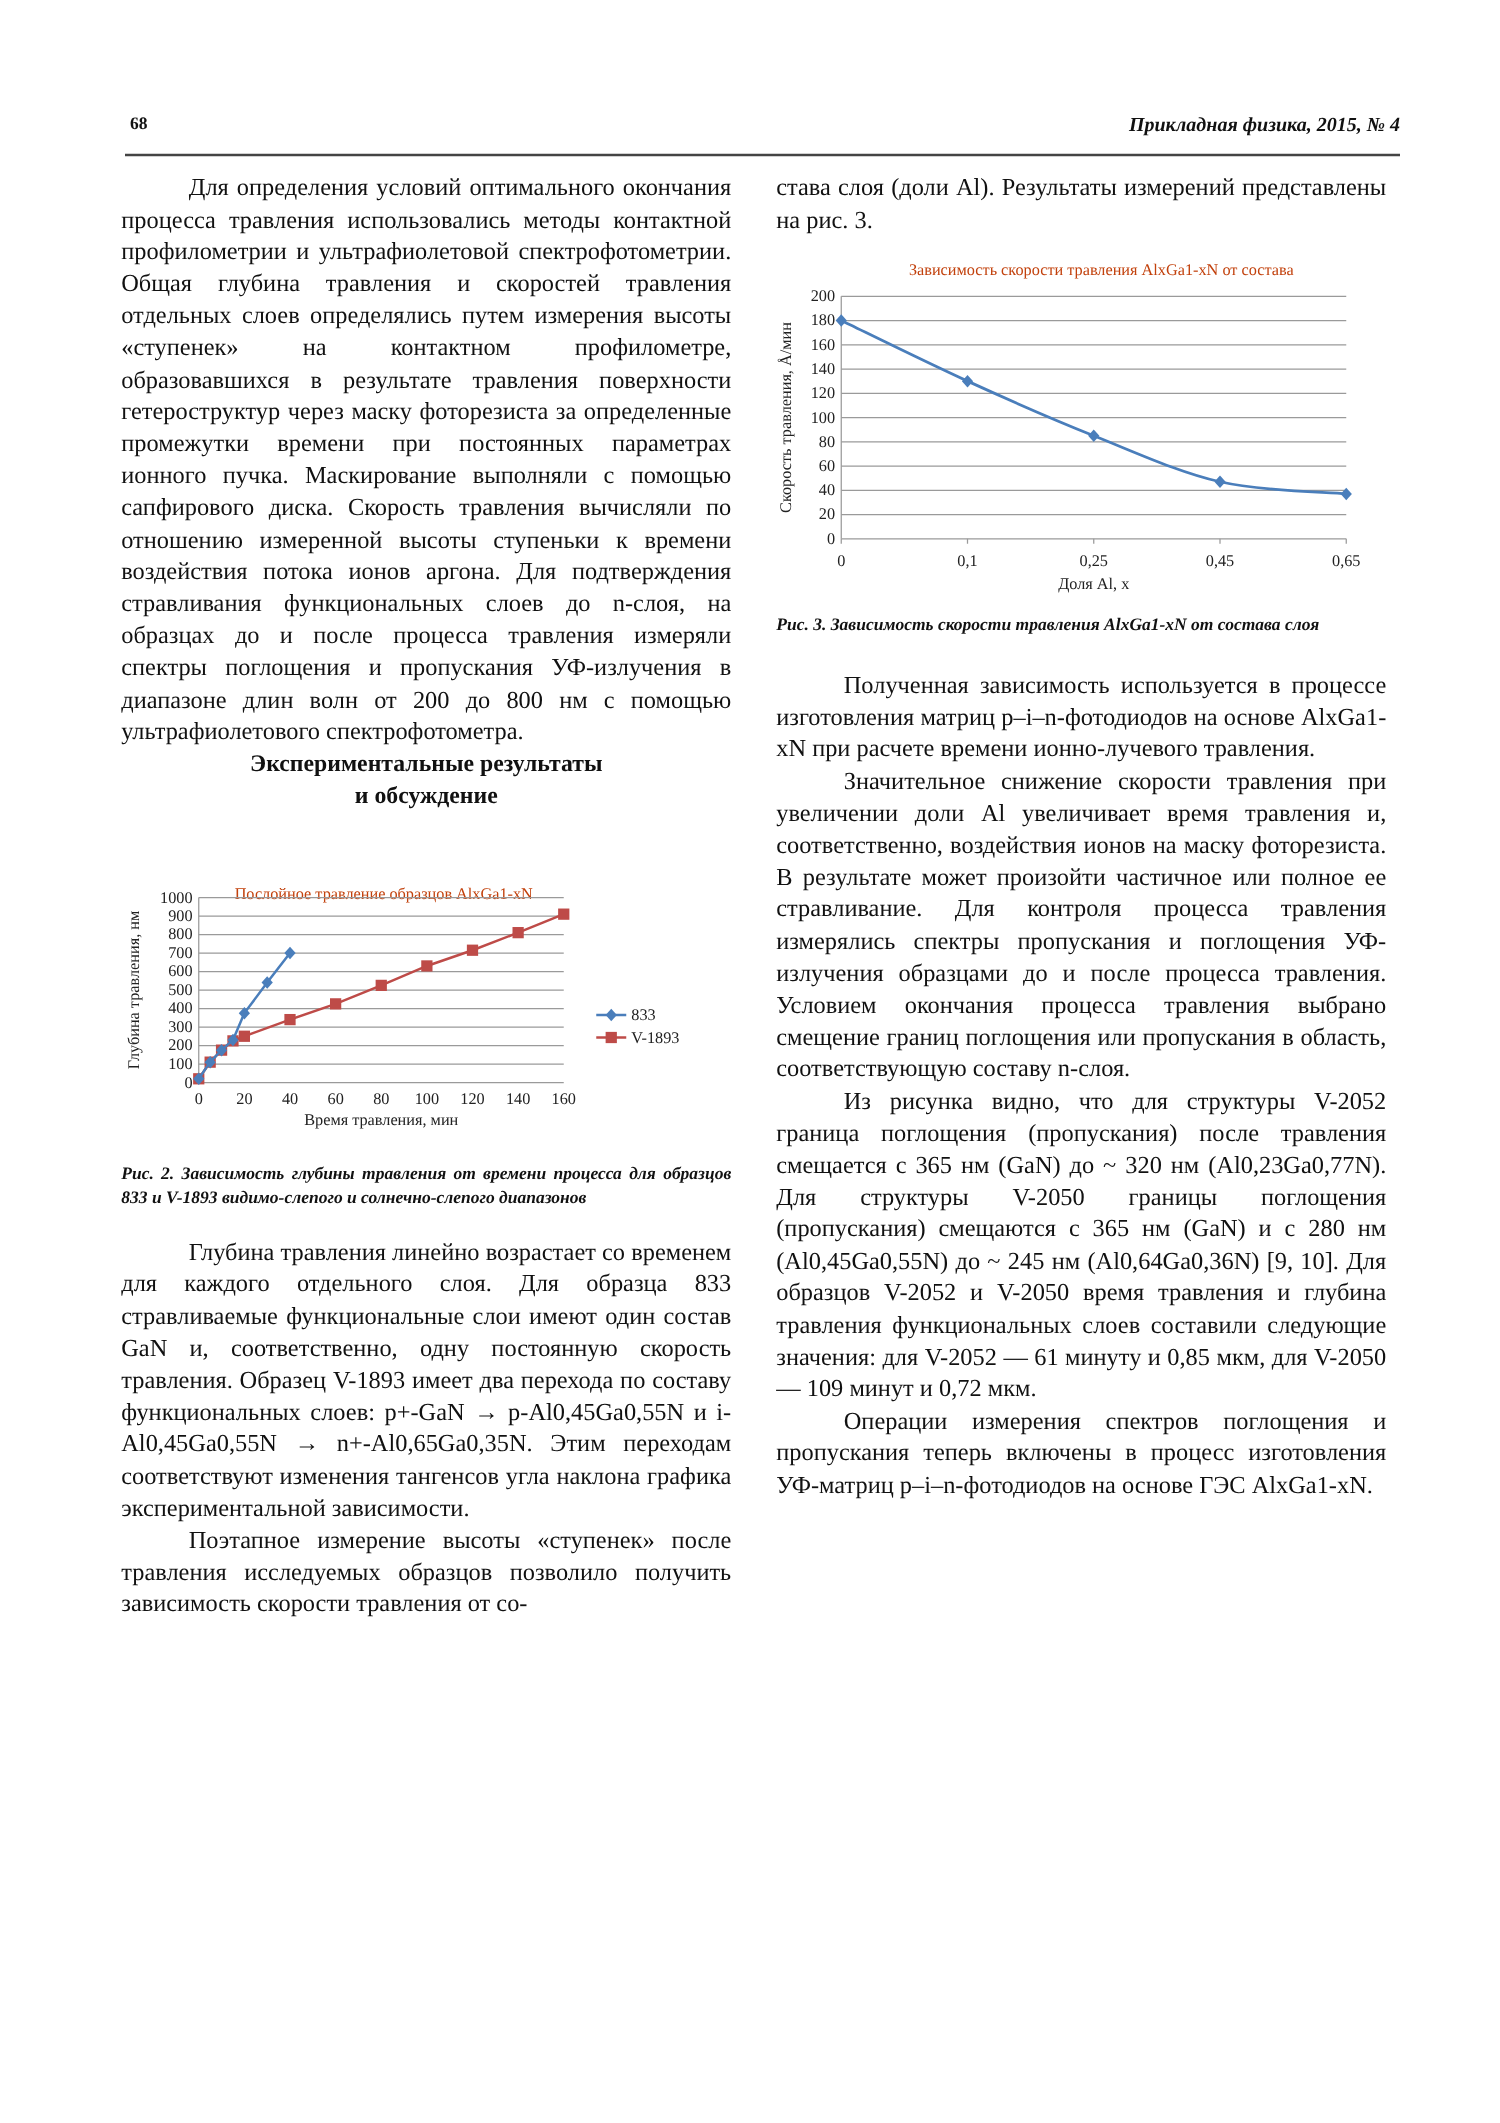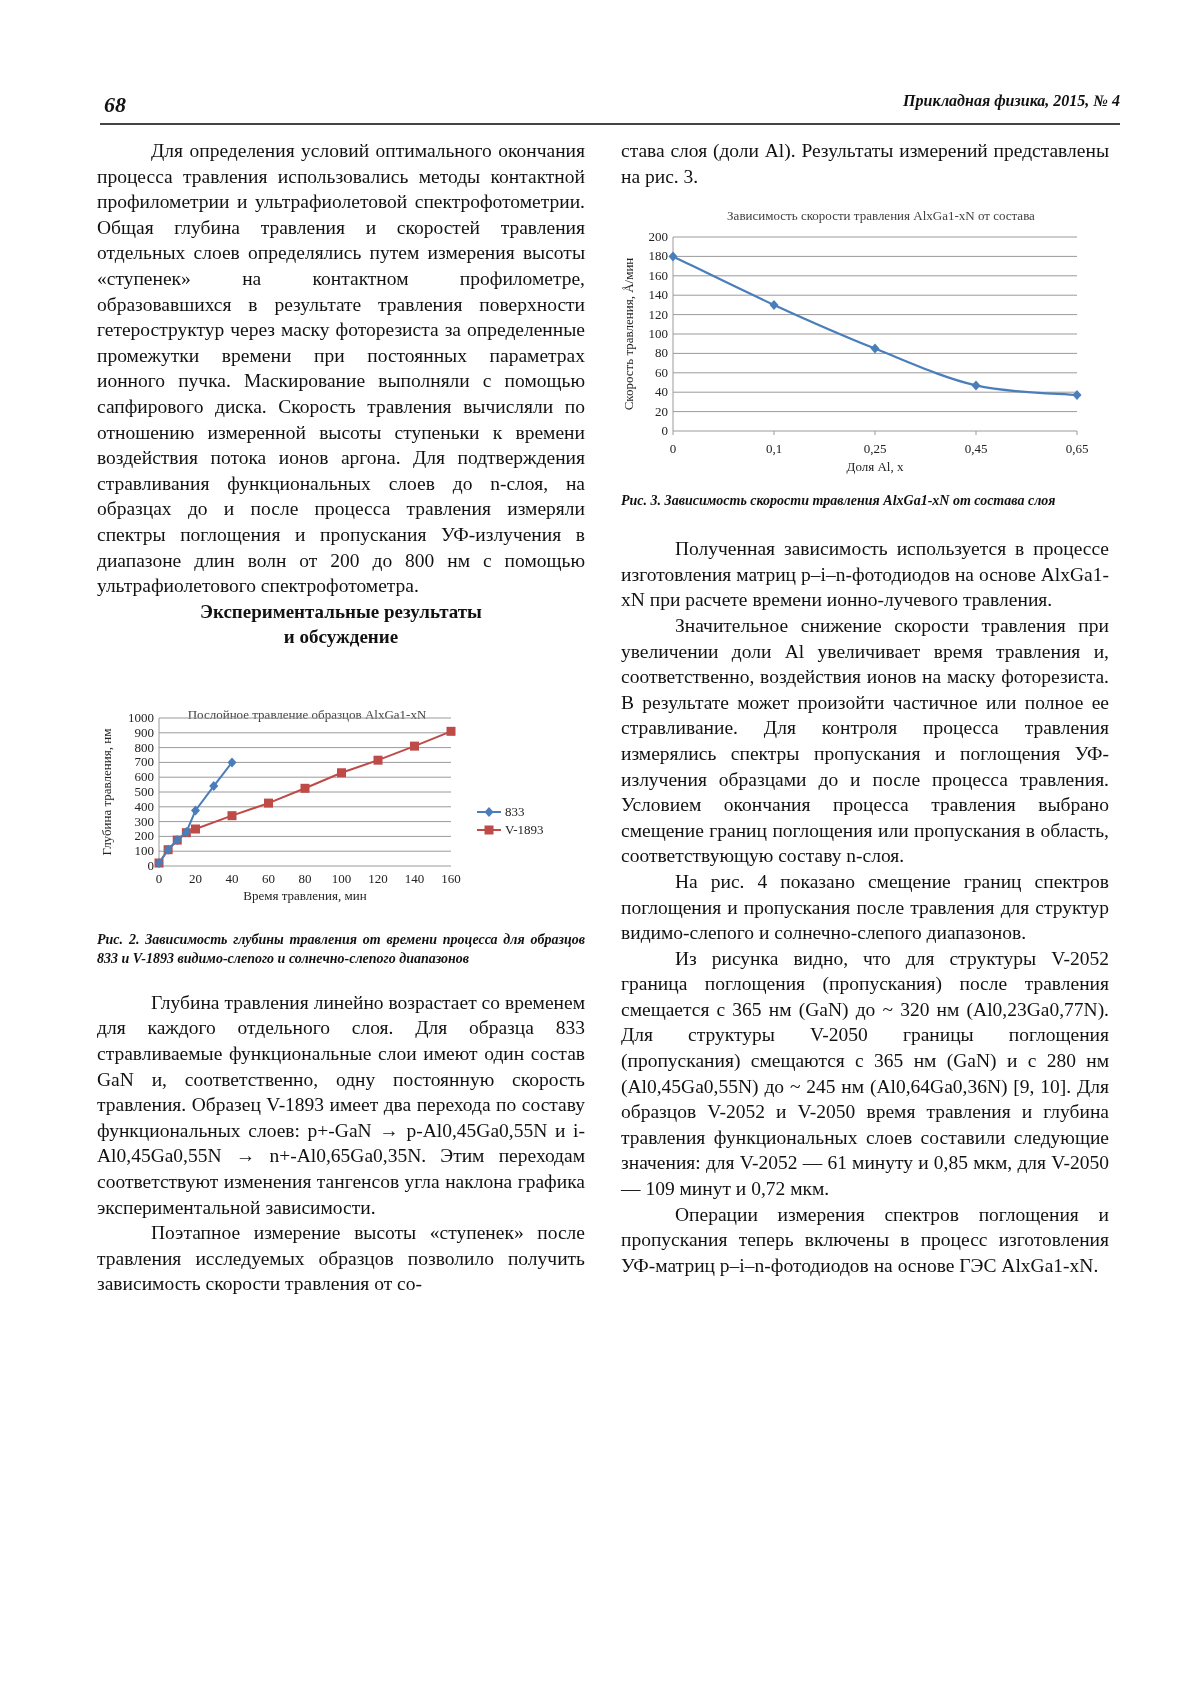--- a/index.html
+++ b/index.html
@@ -1,28 +1,28 @@
 <!DOCTYPE html>
 <html><head>
 <meta charset="utf-8">
 <style>
   html, body { margin: 0; padding: 0; background: #ffffff; }
   body { width: 1200px; height: 1698px; position: relative; font-family: "Liberation Serif", serif; color: #111; overflow: hidden; }
   .header { position: absolute; left: 100px; top: 92px; width: 1020px; height: 30px; }
-  .page-num { position: absolute; left: 4px; top: 0; font-style: italic; font-weight: bold; font-size: 22px; }
+  .page-num { position: absolute; left: 4px; top: 0; font-weight: bold; font-size: 14px; }
   .journal { position: absolute; right: 0; top: 0; font-style: italic; font-weight: bold; font-size: 16px; }
   .rule { position: absolute; left: 100px; top: 123px; width: 1020px; height: 2px; background: #444; }
   .col { position: absolute; top: 138px; width: 488px; font-size: 19.5px; line-height: 25.6px; }
   .col-left { left: 97px; }
   .col-right { left: 621px; width: 488px; }
   p { margin: 0; text-align: justify; text-indent: 54px; }
   p.noindent { text-indent: 0; }
   h3 { margin: 0; text-align: center; font-size: 19px; line-height: 25.6px; font-weight: bold; }
   .caption { font-style: italic; font-weight: bold; font-size: 14px; line-height: 19px; text-align: justify; margin: 0; }
-  .chart-title { text-align: center; font-size: 13px; color: #404040; }
+  .chart-title { text-align: center; font-size: 13px; color: #c2410c; }
   .axis-label { font-size: 13px; fill: #222; font-family: "Liberation Serif", serif; }
   .tick { font-size: 13px; fill: #222; font-family: "Liberation Serif", serif; }
   .sp { height: 12px; }
 </style>
 </head>
 <body>
 
 <div class="header">
   <span class="page-num">68</span>
   <span class="journal">Прикладная физика, 2015, № 4</span>
@@ -160,16 +160,15 @@
           <polygon points="264,122.55 268.5,127.55 264,132.55 259.5,127.55" fill="#4a7ebb"></polygon>
           <polygon points="365,159.41 369.5,164.41 365,169.41 360.5,164.41" fill="#4a7ebb"></polygon>
           <polygon points="466,169.11 470.5,174.11 466,179.11 461.5,174.11" fill="#4a7ebb"></polygon>
         </g>
     </svg>
   </div>
   <div class="caption">Рис. 3. Зависимость скорости травления AlxGa1-xN от состава слоя</div>
   <div style="height:26px"></div>
   <p>Полученная зависимость используется в процессе изготовления матриц p–i–n-фотодиодов на основе AlxGa1-xN при расчете времени ионно-лучевого травления.</p>
   <p>Значительное снижение скорости травления при увеличении доли Al увеличивает время травления и, соответственно, воздействия ионов на маску фоторезиста. В результате может произойти частичное или полное ее стравливание. Для контроля процесса травления измерялись спектры пропускания и поглощения УФ-излучения образцами до и после процесса травления. Условием окончания процесса травления выбрано смещение границ поглощения или пропускания в область, соответствующую составу n-слоя.</p>
-  <p>На рис. 4 показано смещение границ спектров поглощения и пропускания после травления для структур видимо-слепого и солнечно-слепого диапазонов.</p>
   <p>Из рисунка видно, что для структуры V-2052 граница поглощения (пропускания) после травления смещается с 365 нм (GaN) до ~ 320 нм (Al0,23Ga0,77N). Для структуры V-2050 границы поглощения (пропускания) смещаются с 365 нм (GaN) и с 280 нм (Al0,45Ga0,55N) до ~ 245 нм (Al0,64Ga0,36N) [9, 10]. Для образцов V-2052 и V-2050 время травления и глубина травления функциональных слоев составили следующие значения: для V-2052 — 61 минуту и 0,85 мкм, для V-2050 — 109 минут и 0,72 мкм.</p>
   <p>Операции измерения спектров поглощения и пропускания теперь включены в процесс изготовления УФ-матриц p–i–n-фотодиодов на основе ГЭС AlxGa1-xN.</p>
 </div>
 
 </body></html>

